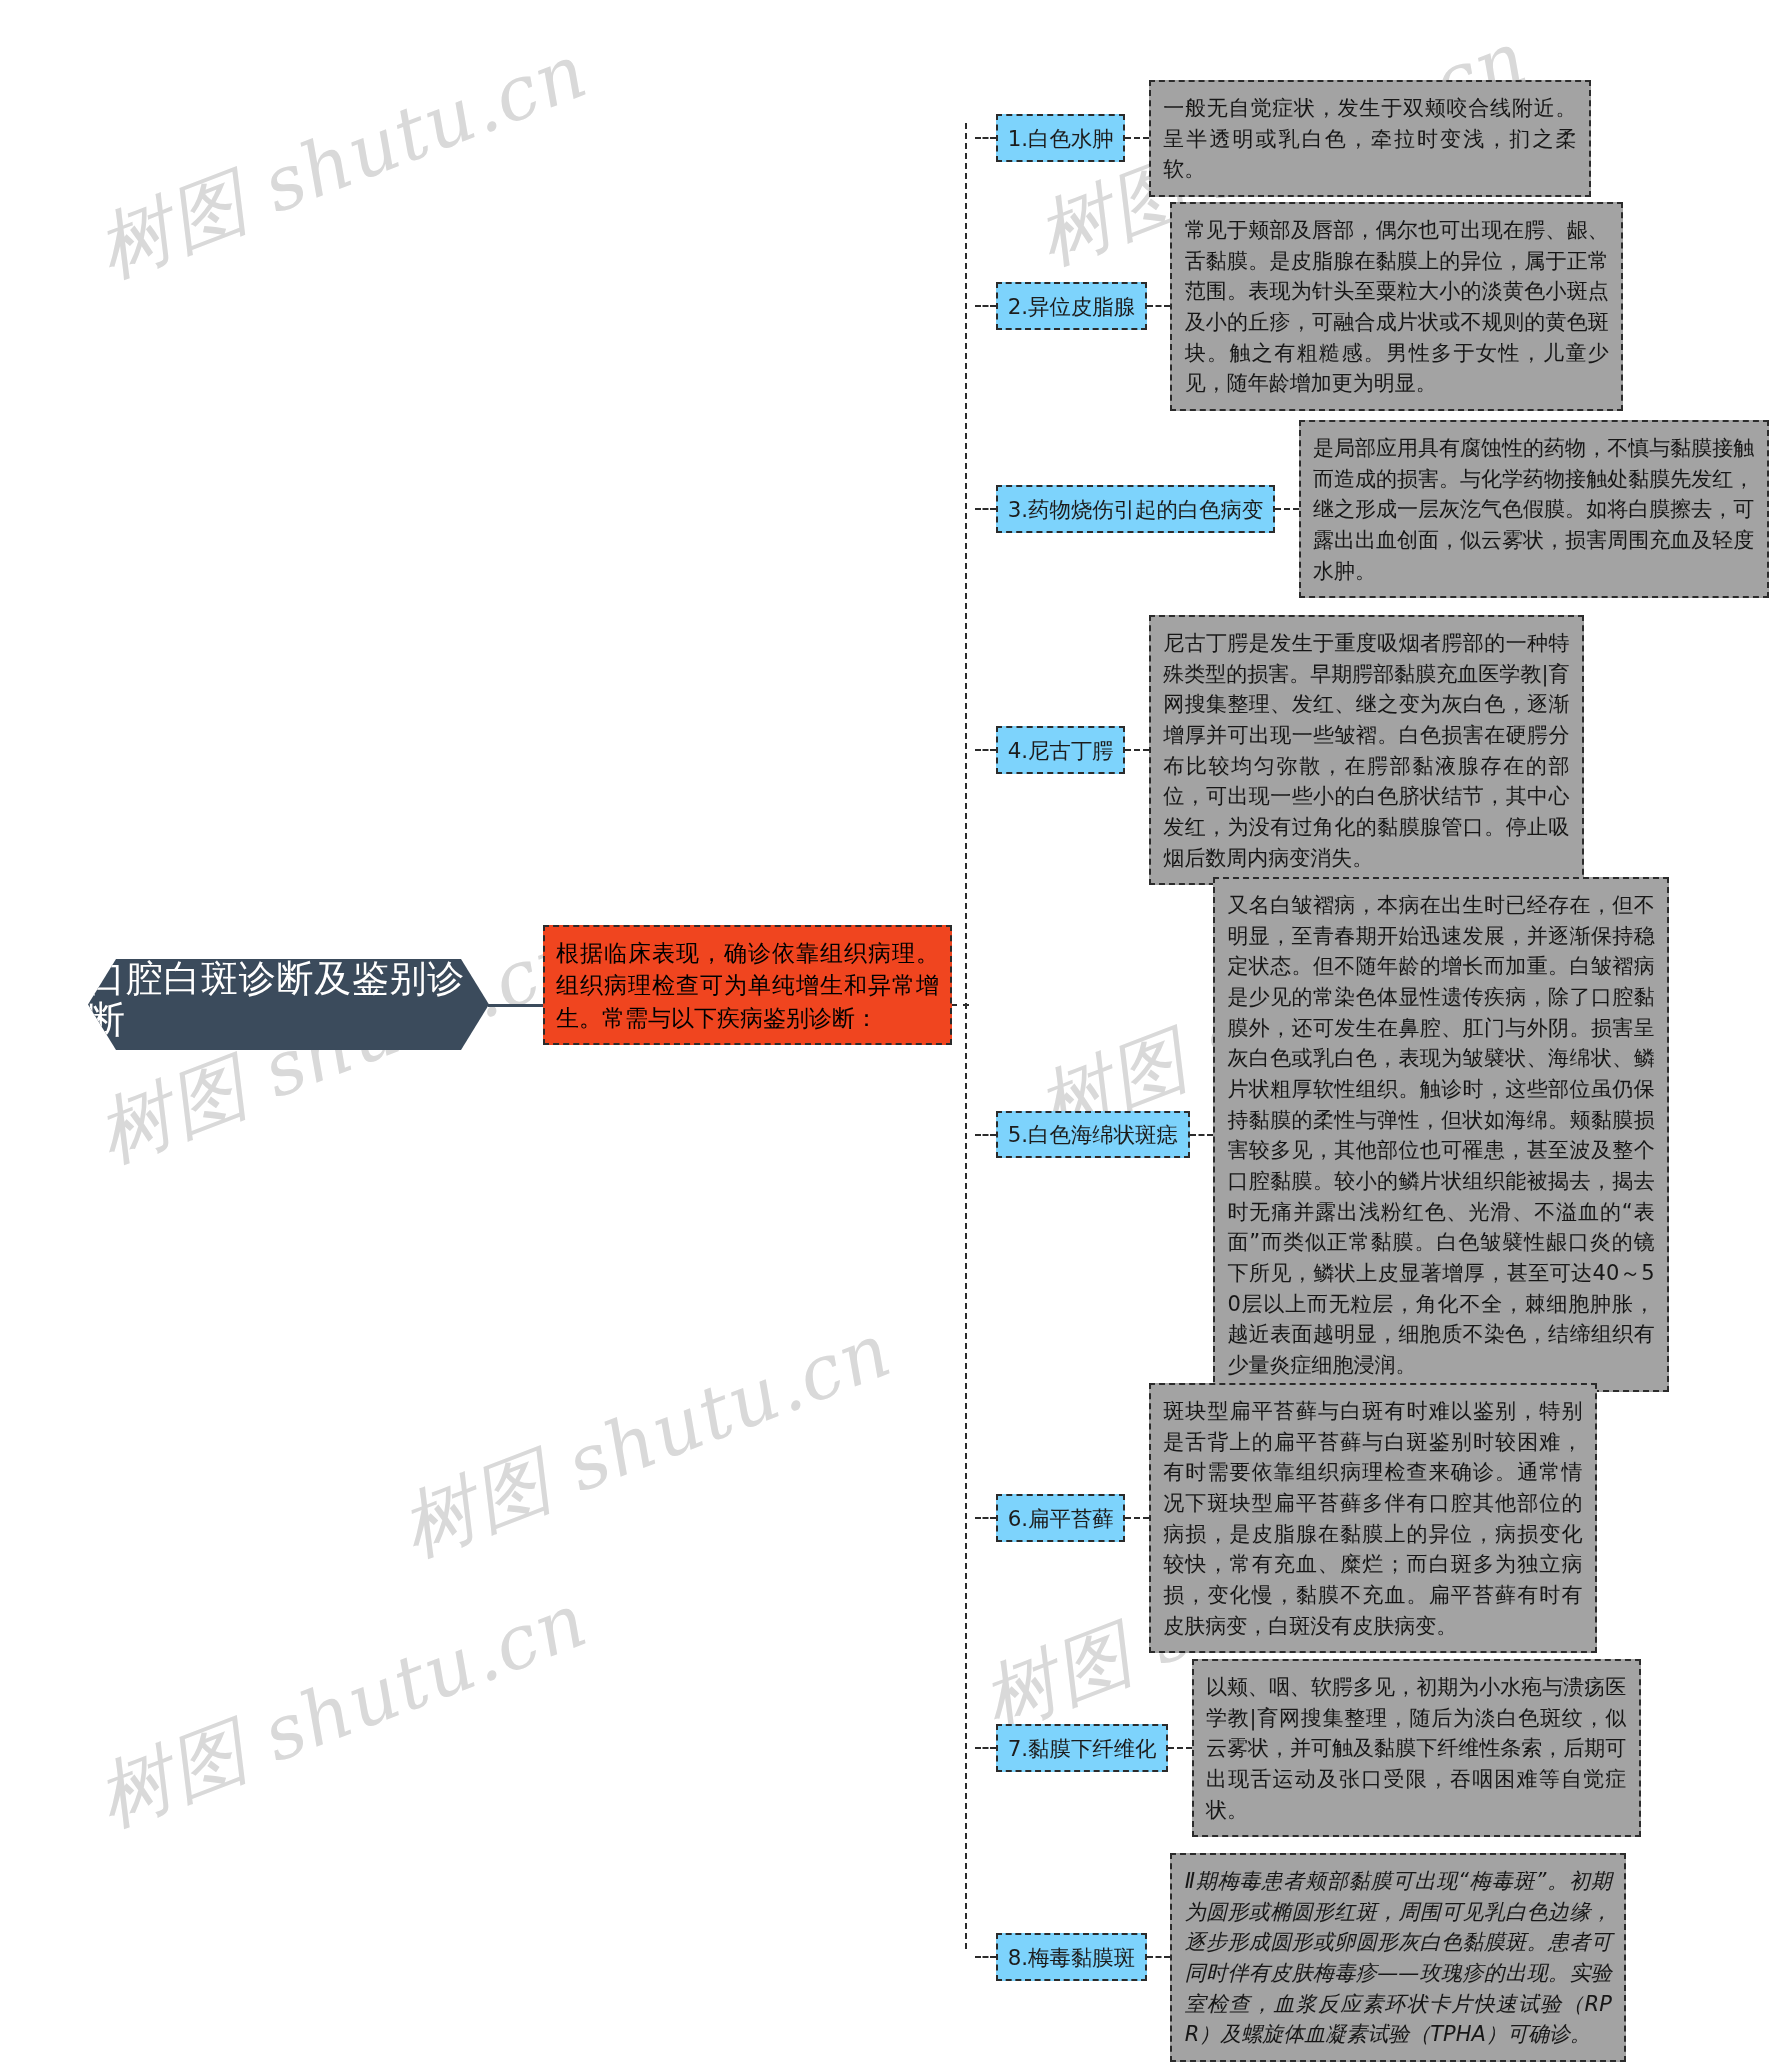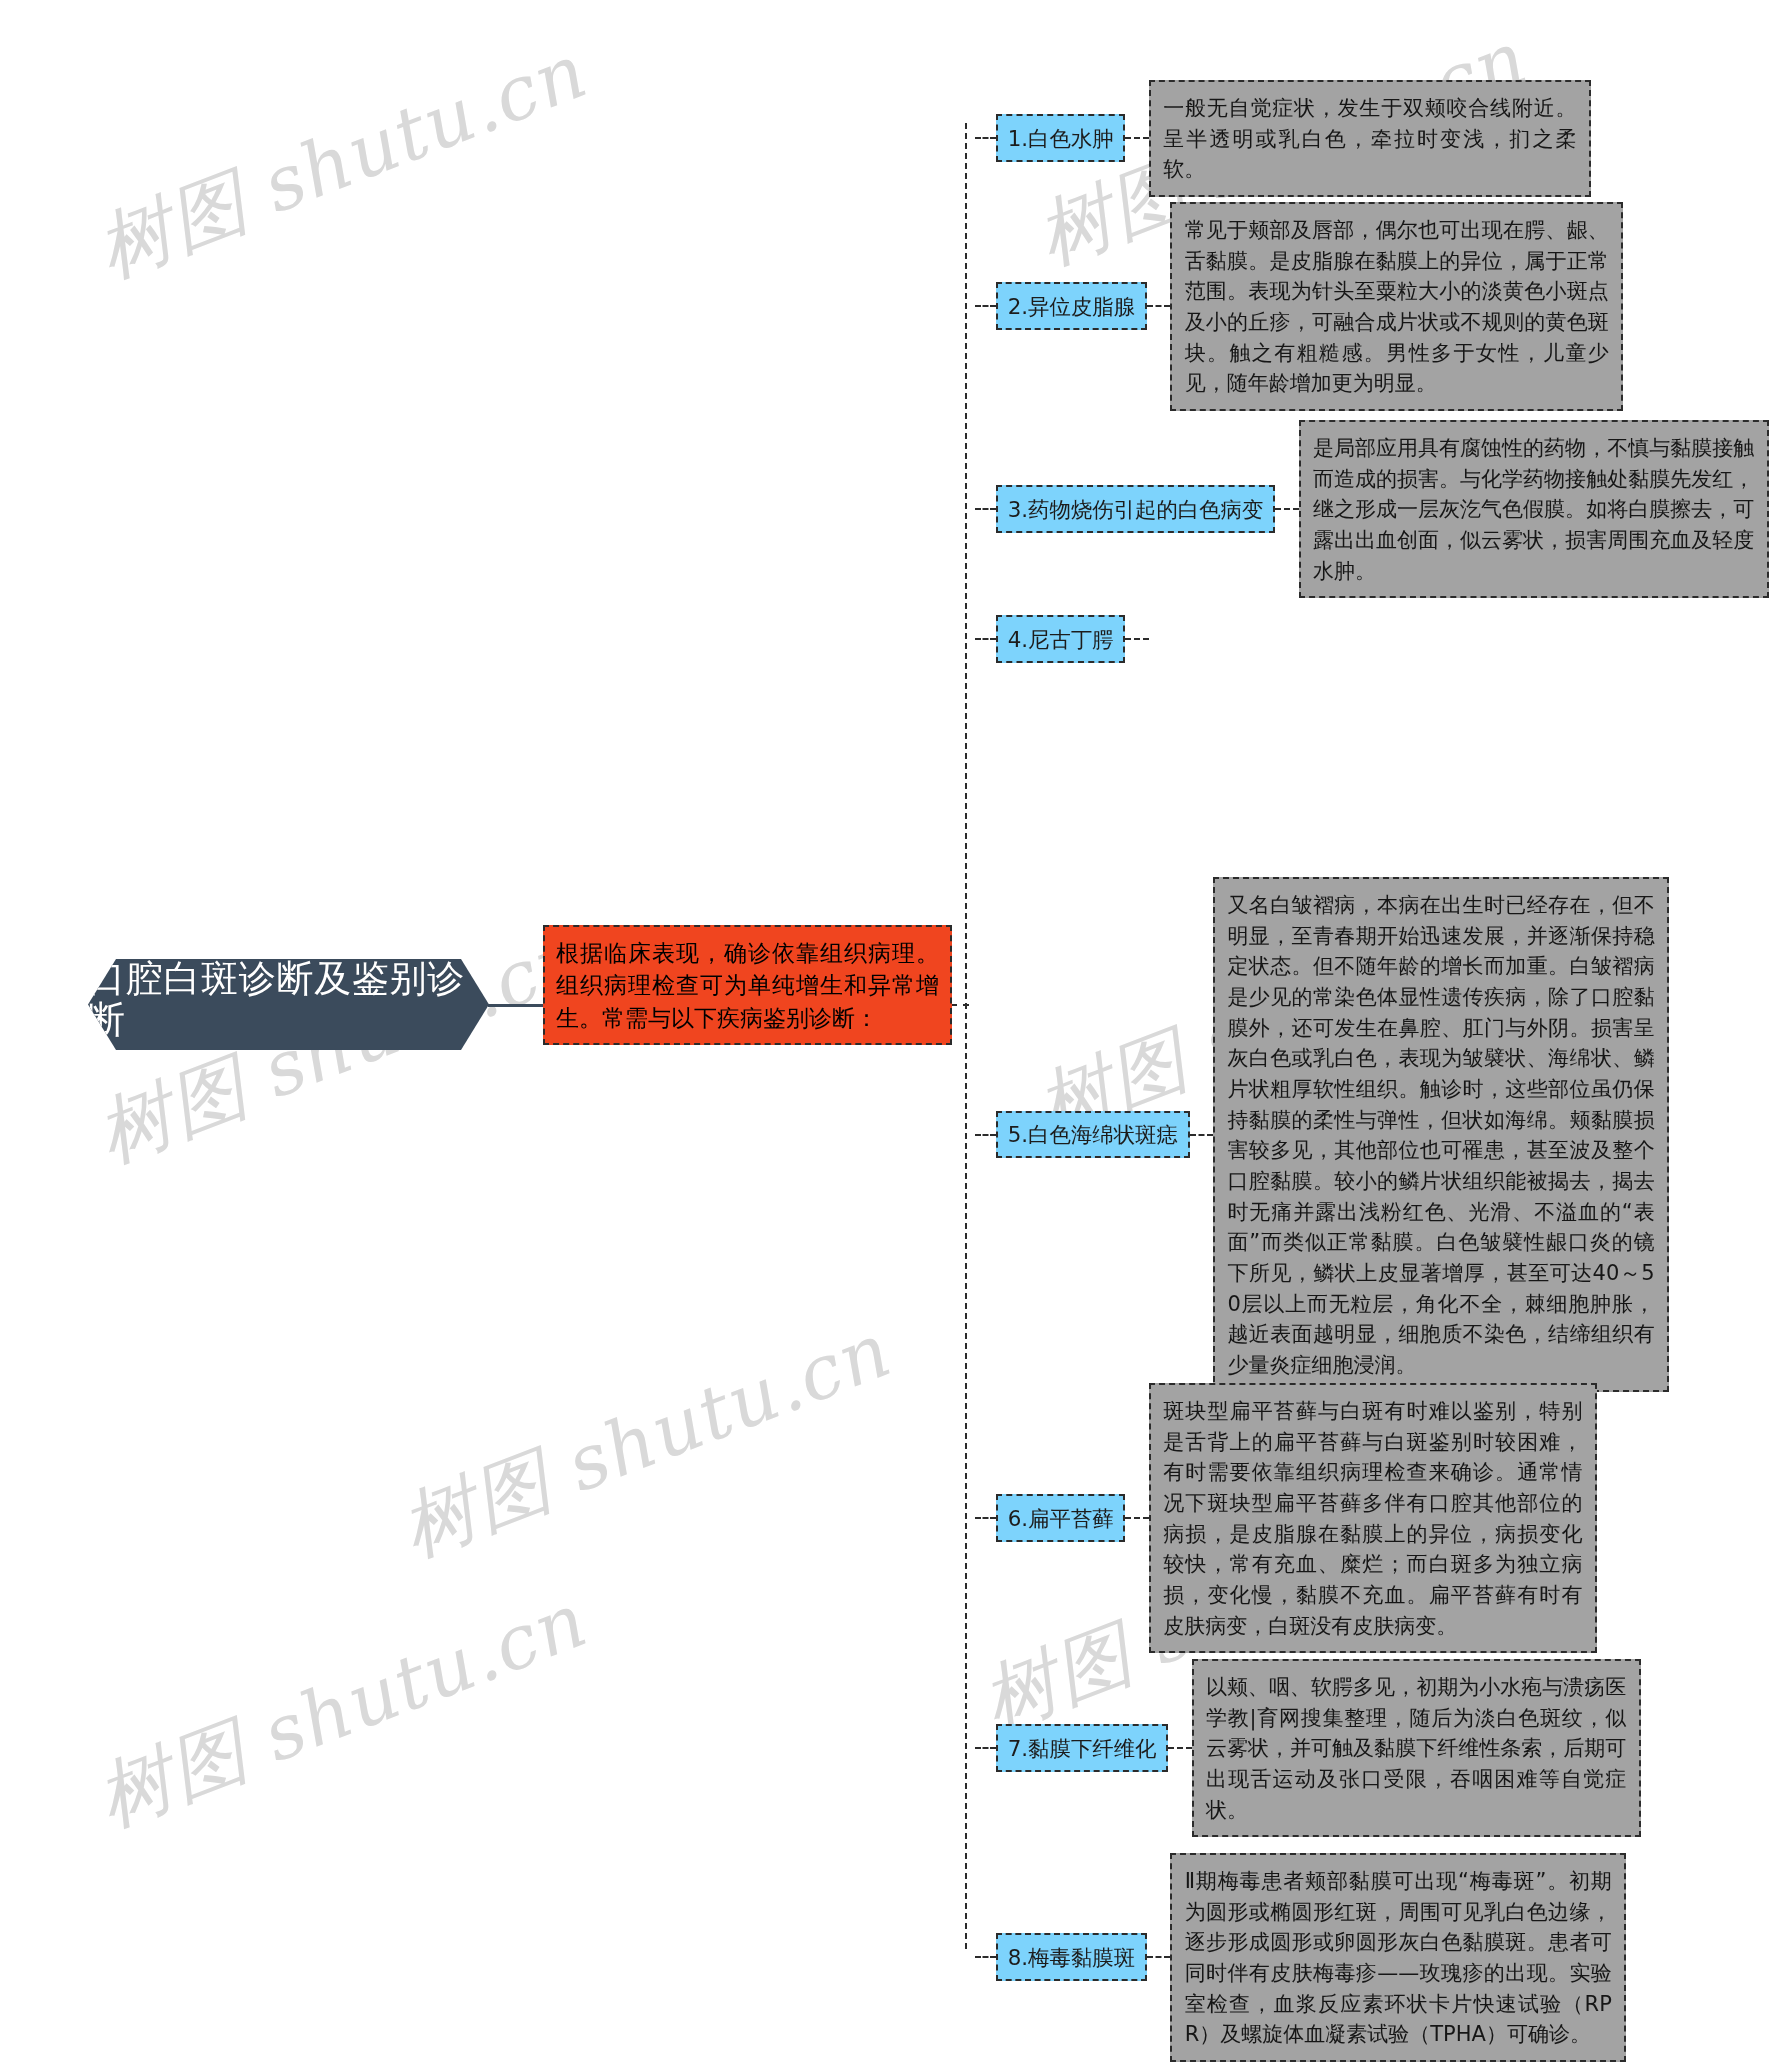--- a/index.html
+++ b/index.html
@@ -177,21 +177,21 @@
   #branch-5 { left: 975px; top: 877px; }
   #branch-5 .branch-desc { width: 456px; }
 
   #branch-6 { left: 975px; top: 1383px; }
   #branch-6 .branch-desc { width: 448px; }
 
   #branch-7 { left: 975px; top: 1659px; }
   #branch-7 .branch-desc { width: 449px; }
 
   #branch-8 { left: 975px; top: 1853px; }
-  #branch-8 .branch-desc { width: 456px; }
+  #branch-8 .branch-desc { width: 456px; font-style: italic; }
 </style>
 </head>
 <body>
 
 <div id="canvas">
 
   <div class="wm-layer">
     <div class="wm" style="left:83px;  top:207px;">树图 shutu.cn</div>
     <div class="wm" style="left:83px;  top:1092px;">树图 shutu.cn</div>
     <div class="wm" style="left:83px;  top:1756px;">树图 shutu.cn</div>
@@ -231,20 +231,21 @@
     <div class="stub-left"></div>
     <div class="branch-label">3.药物烧伤引起的白色病变</div>
     <div class="stub-right"></div>
     <div class="branch-desc">是局部应用具有腐蚀性的药物，不慎与黏膜接触而造成的损害。与化学药物接触处黏膜先发红，继之形成一层灰汔气色假膜。如将白膜擦去，可露出出血创面，似云雾状，损害周围充血及轻度水肿。</div>
   </div>
 
   <div class="branch" id="branch-4">
     <div class="stub-left"></div>
     <div class="branch-label">4.尼古丁腭</div>
     <div class="stub-right"></div>
+    <div class="branch-desc">尼古丁腭是发生于重度吸烟者腭部的一种特殊类型的损害。早期腭部黏膜充血医学教|育网搜集整理、发红、继之变为灰白色，逐渐增厚并可出现一些皱褶。白色损害在硬腭分布比较均匀弥散，在腭部黏液腺存在的部位，可出现一些小的白色脐状结节，其中心发红，为没有过角化的黏膜腺管口。停止吸烟后数周内病变消失。</div>
   </div>
 
   <div class="branch" id="branch-5">
     <div class="stub-left"></div>
     <div class="branch-label">5.白色海绵状斑痣</div>
     <div class="stub-right"></div>
     <div class="branch-desc">又名白皱褶病，本病在出生时已经存在，但不明显，至青春期开始迅速发展，并逐渐保持稳定状态。但不随年龄的增长而加重。白皱褶病是少见的常染色体显性遗传疾病，除了口腔黏膜外，还可发生在鼻腔、肛门与外阴。损害呈灰白色或乳白色，表现为皱襞状、海绵状、鳞片状粗厚软性组织。触诊时，这些部位虽仍保持黏膜的柔性与弹性，但状如海绵。颊黏膜损害较多见，其他部位也可罹患，甚至波及整个口腔黏膜。较小的鳞片状组织能被揭去，揭去时无痛并露出浅粉红色、光滑、不溢血的“表面”而类似正常黏膜。白色皱襞性龈口炎的镜下所见，鳞状上皮显著增厚，甚至可达40～50层以上而无粒层，角化不全，棘细胞肿胀，越近表面越明显，细胞质不染色，结缔组织有少量炎症细胞浸润。</div>
   </div>
 
   <div class="branch" id="branch-6">

